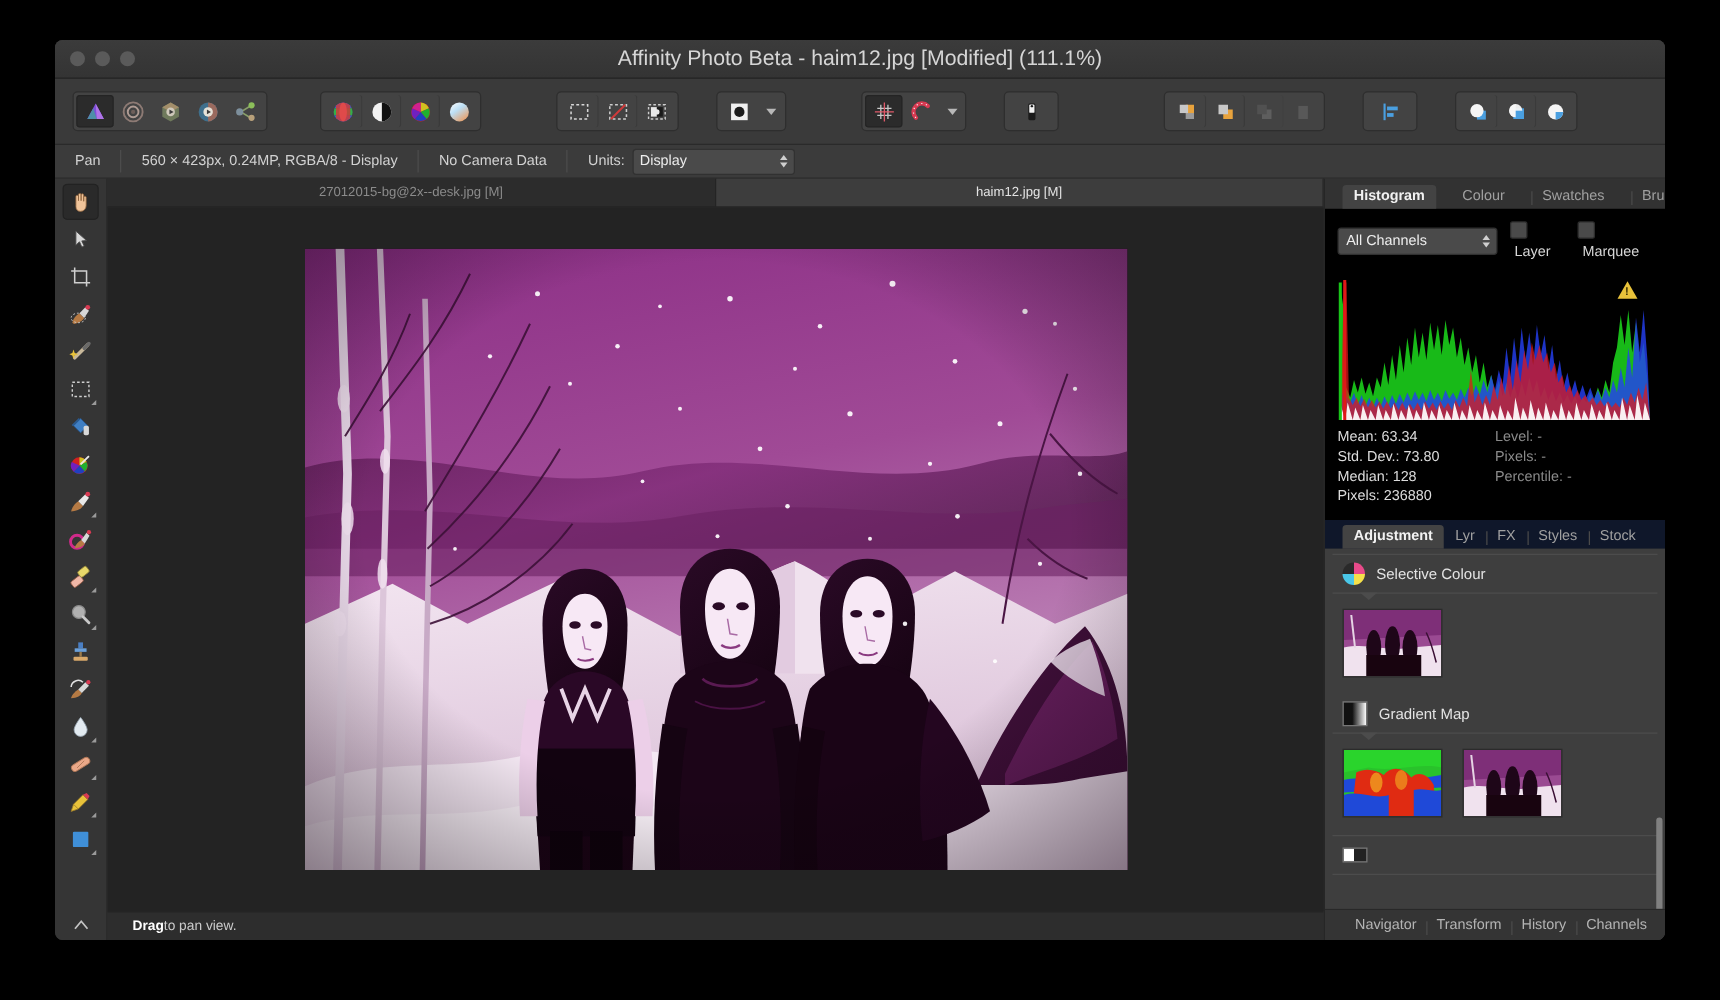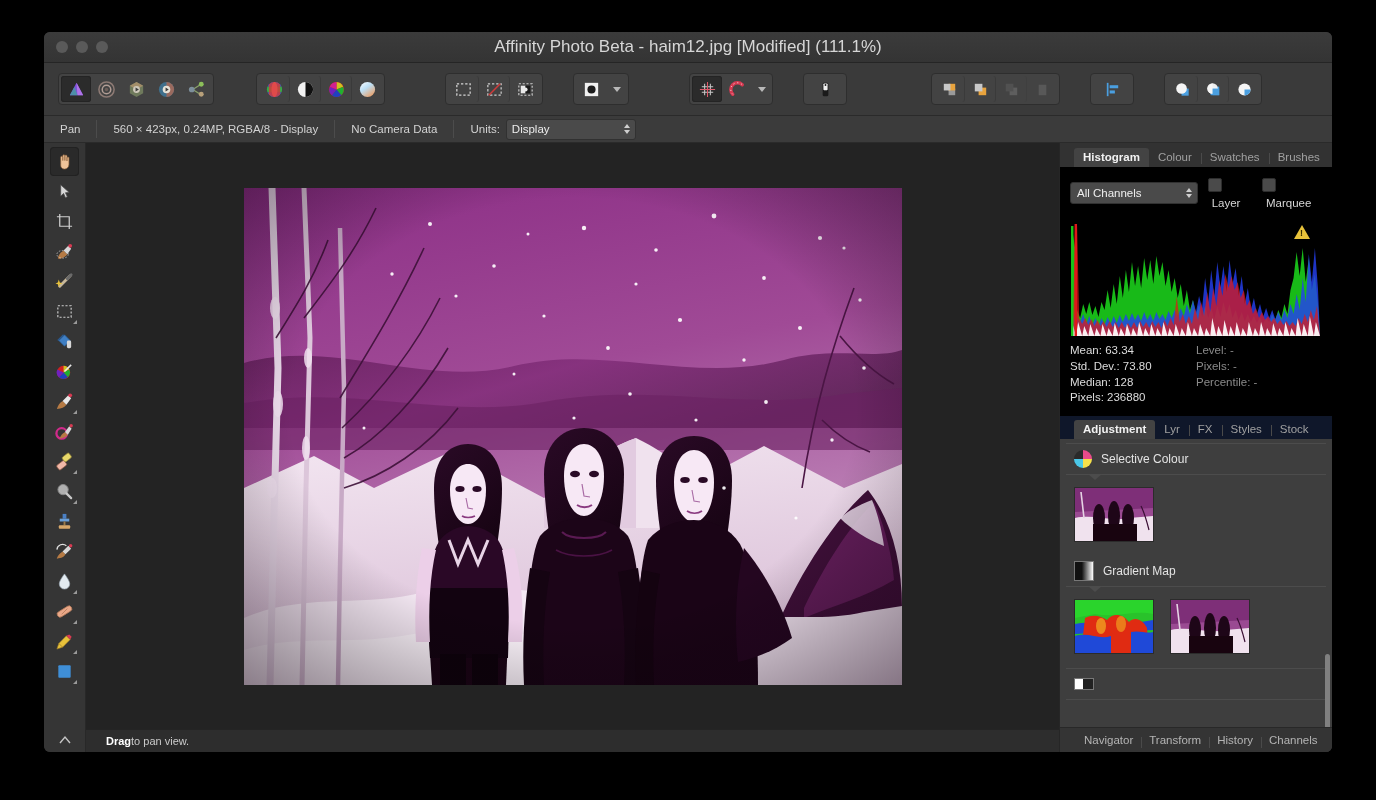--- a/index.html
+++ b/index.html
@@ -186,21 +186,21 @@
     background: #3a3a3a;
     border-left: 1px solid #262626;
     display: flex; flex-direction: column;
     min-height: 0;
   }
   .panel-tabs {
     height: 24px; flex: 0 0 24px;
     display: flex; align-items: flex-end;
     background: #323232;
     padding-left: 14px;
-    gap: 0;
+    gap: 12px;
   }
   .ptab {
     padding: 3px 9px 4px 9px;
     font-size: 11.5px; color: #a0a0a0;
     border-radius: 3px 3px 0 0;
     position: relative;
   }
   .ptab + .ptab::before {
     content: ""; position: absolute; left: 0; top: 5px;
     height: 11px; width: 1px; background: #4a4a4a;
@@ -719,20 +719,24 @@
         <span class="corner"></span>
       </div>
       <div class="toolstrip-bottom">
         <svg width="14" height="10" viewBox="0 0 14 10">
             <path d="M2 8 L7 2 L12 8" fill="none" stroke="#c4c4c4" stroke-width="1.4"></path>
           </svg>
       </div>
     </div>
 
     <div class="center-col">
+      <div class="doctabs">
+        <div class="doctab">27012015-bg@2x--desk.jpg [M]</div>
+        <div class="doctab active">haim12.jpg [M]</div>
+      </div>
 
       <div class="canvas-area">
         <div class="artboard">
           <svg width="658" height="497" viewBox="0 0 658 497" preserveAspectRatio="none">
             <defs>
               <linearGradient id="sky" x1="0" y1="0" x2="0.25" y2="1">
                 <stop offset="0" stop-color="#8c2f86"></stop>
                 <stop offset="0.45" stop-color="#a04a96"></stop>
                 <stop offset="1" stop-color="#c89ac4"></stop>
               </linearGradient>

